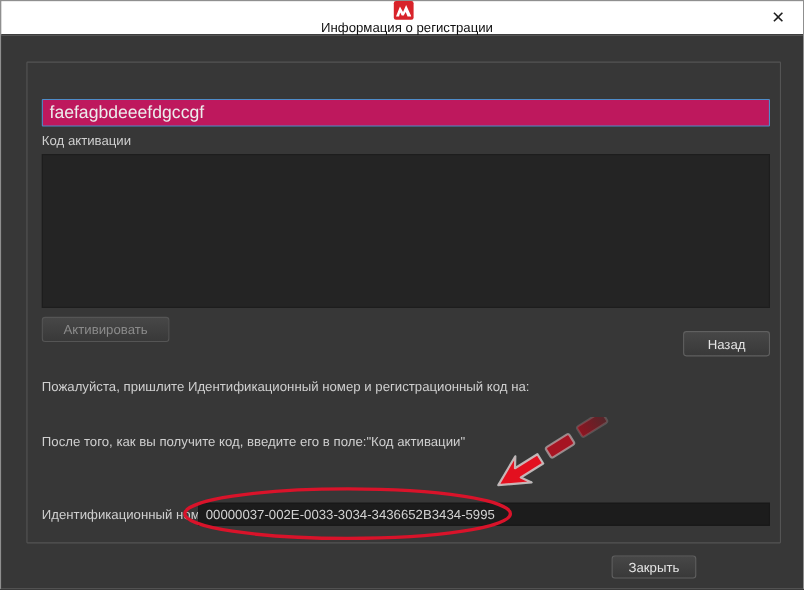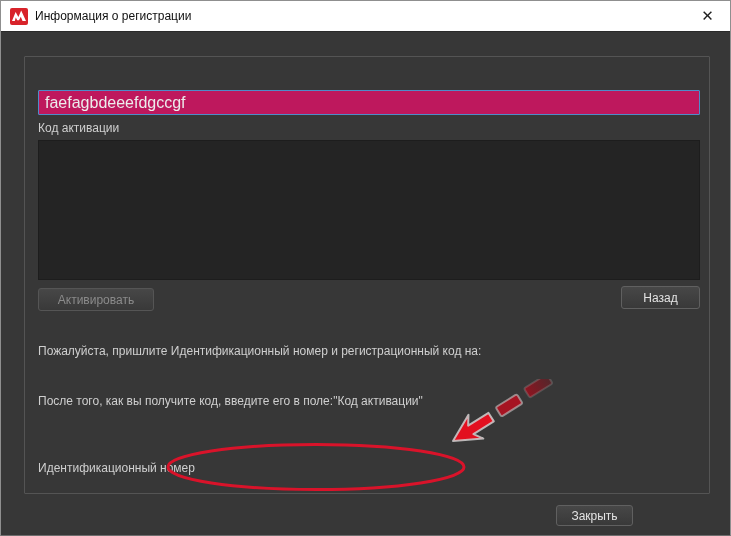--- a/index.html
+++ b/index.html
@@ -18,20 +18,21 @@
     overflow: hidden;
   }
   
   .titlebar {
     position: absolute; top: 0; left: 0; right: 0;
     height: 31px;
     background: #ffffff;
     display: flex; align-items: center;
     padding-left: 9px;
     border-bottom: 1px solid #2a2a2a;
+    flex-direction: column;
   }
   .app-icon {
     width: 18px; height: 17px;
     background: #d8232a;
     border-radius: 2px;
     display: inline-flex; align-items: center; justify-content: center;
     margin-right: 7px;
     flex: 0 0 auto;
   }
   .title-text { color: #101010; font-size: 12px; }
@@ -74,21 +75,21 @@
   .btn {
     background: linear-gradient(#474747, #393939);
     border: 1px solid #606060;
     border-radius: 3px;
     color: #e3e3e3;
     font-family: inherit; font-size: 12px;
     position: absolute;
     cursor: default;
   }
   .btn-activate { left: 13px; top: 231px; width: 116px; height: 23px; color: #8b8b8b; border-color: #555; }
-  .btn-back { left: 596px; top: 229px; width: 79px; height: 23px; text-align: center; }
+  .btn-back { left: 596px; top: 244px; width: 79px; height: 23px; text-align: center; }
   .line1 { left: 13px; top: 287px; }
   .email-link {
     position: absolute; left: 13px; top: 312px;
     color: #4f93d2; text-decoration: underline; cursor: pointer;
   }
   .line2 { left: 13px; top: 337px; }
   .id-label { left: 13px; top: 404px; }
   .id-field {
     position: absolute; left: 155px; top: 400px;
     width: 520px; height: 21px;
@@ -127,20 +128,21 @@
     <span class="lbl act-label">Код активации</span>
     <textarea class="act-area" style=""></textarea>
 
     <button class="btn btn-activate">Активировать</button>
     <button class="btn btn-back">Назад</button>
 
     <span class="lbl line1">Пожалуйста, пришлите Идентификационный номер и регистрационный код на:</span>
     <span class="lbl line2">После того, как вы получите код, введите его в поле:"Код активации"</span>
 
     <span class="lbl id-label">Идентификационный номер</span>
+    <input class="id-field" type="text" readonly="" value="00000037-002E-0033-3034-3436652B3434-5995" style="">
   </div>
 
   <button class="btn btn-close">Закрыть</button>
 
   <svg class="annotation arrow-svg" width="160" height="82">
     <defs>
       <linearGradient id="dashFade" x1="0" y1="0" x2="1" y2="0">
         <stop offset="0" stop-color="#8e1420"></stop>
         <stop offset="1" stop-color="#53272b"></stop>
       </linearGradient>

